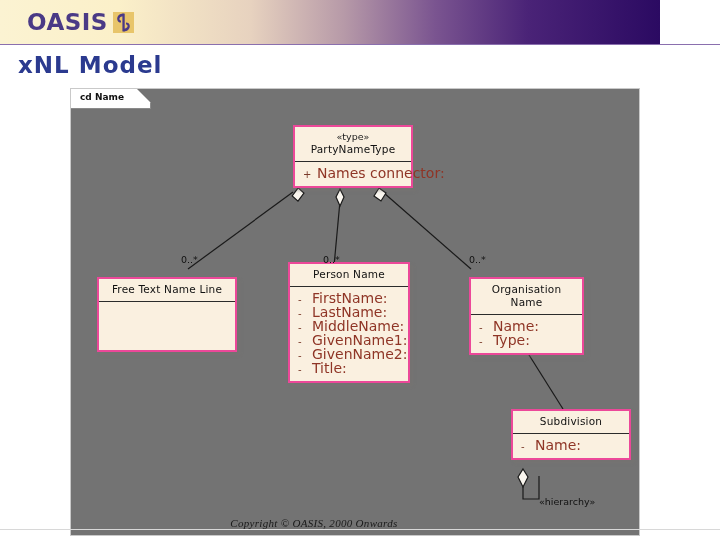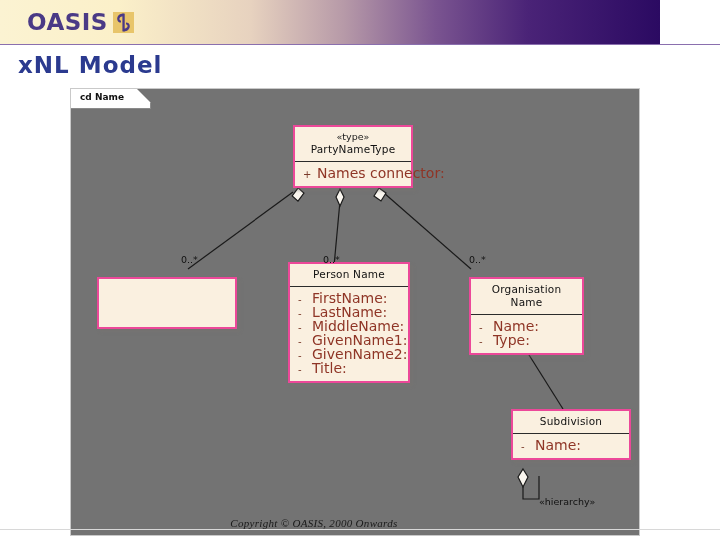--- a/index.html
+++ b/index.html
@@ -257,20 +257,23 @@
     </div>
     <div class="uml-attrs">
       <div class="attr-row">
         <span class="attr-vis">+</span>
         <span class="attr-name">Names connector:</span>
       </div>
     </div>
   </div>
 
   <div class="uml-class" style="left:26px; top:188px; width:140px;">
+    <div class="uml-head">
+      <div class="uml-name">Free Text Name Line</div>
+    </div>
     <div class="uml-attrs empty"></div>
   </div>
 
   <div class="uml-class" style="left:205px; top:173px; width:122px;margin-left:12px;">
     <div class="uml-head">
       <div class="uml-name">Person Name</div>
     </div>
     <div class="uml-attrs">
       <div class="attr-row">
         <span class="attr-vis">-</span>

